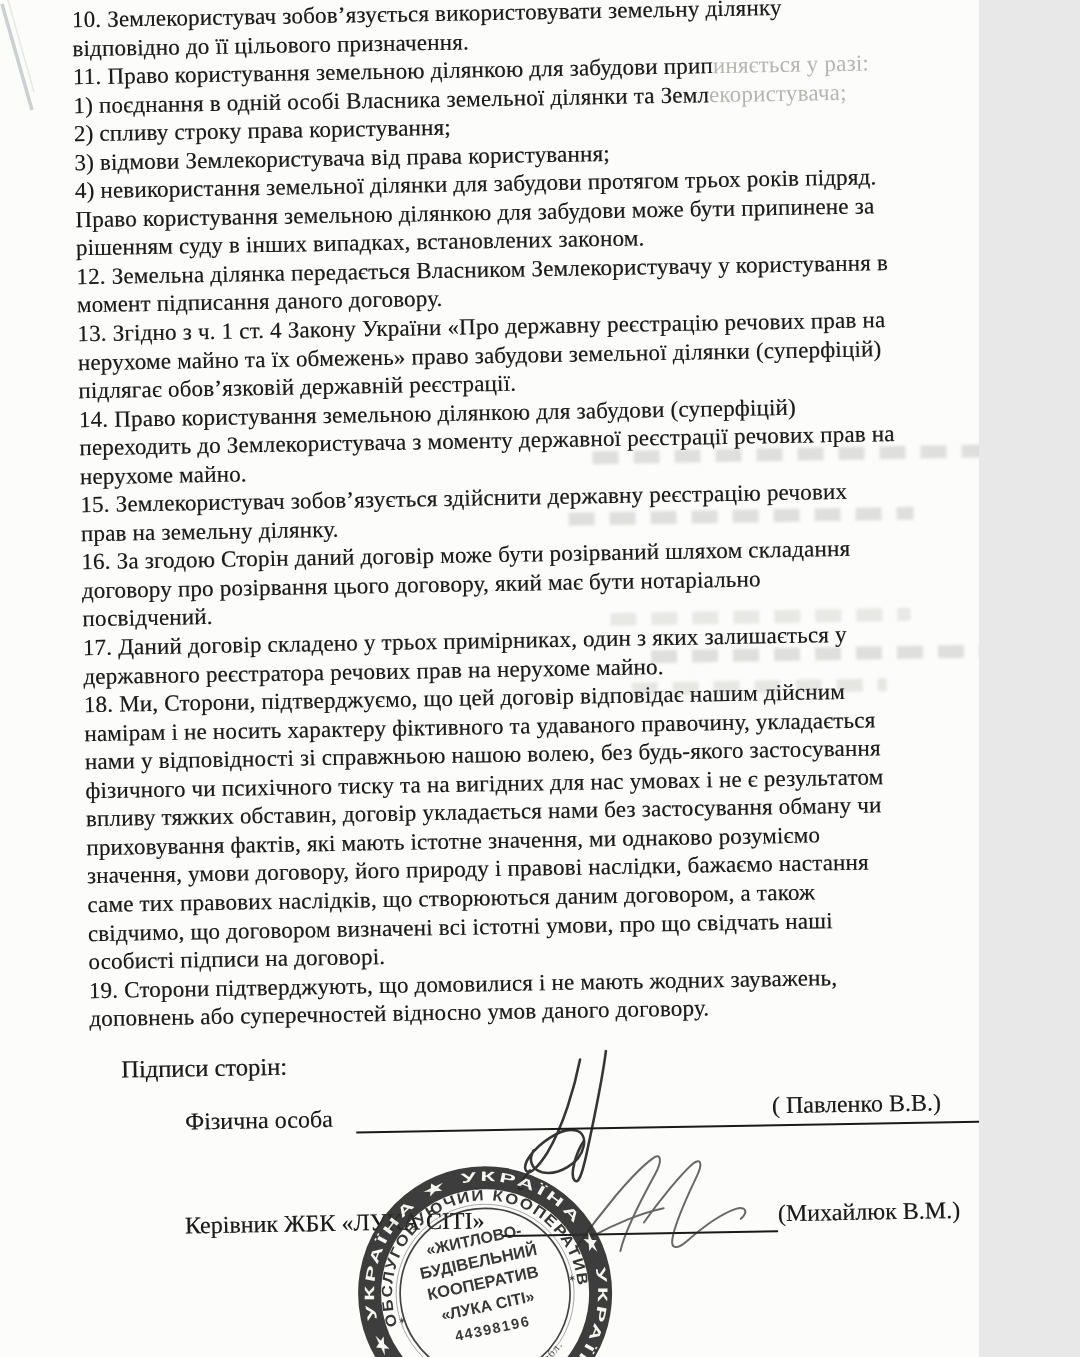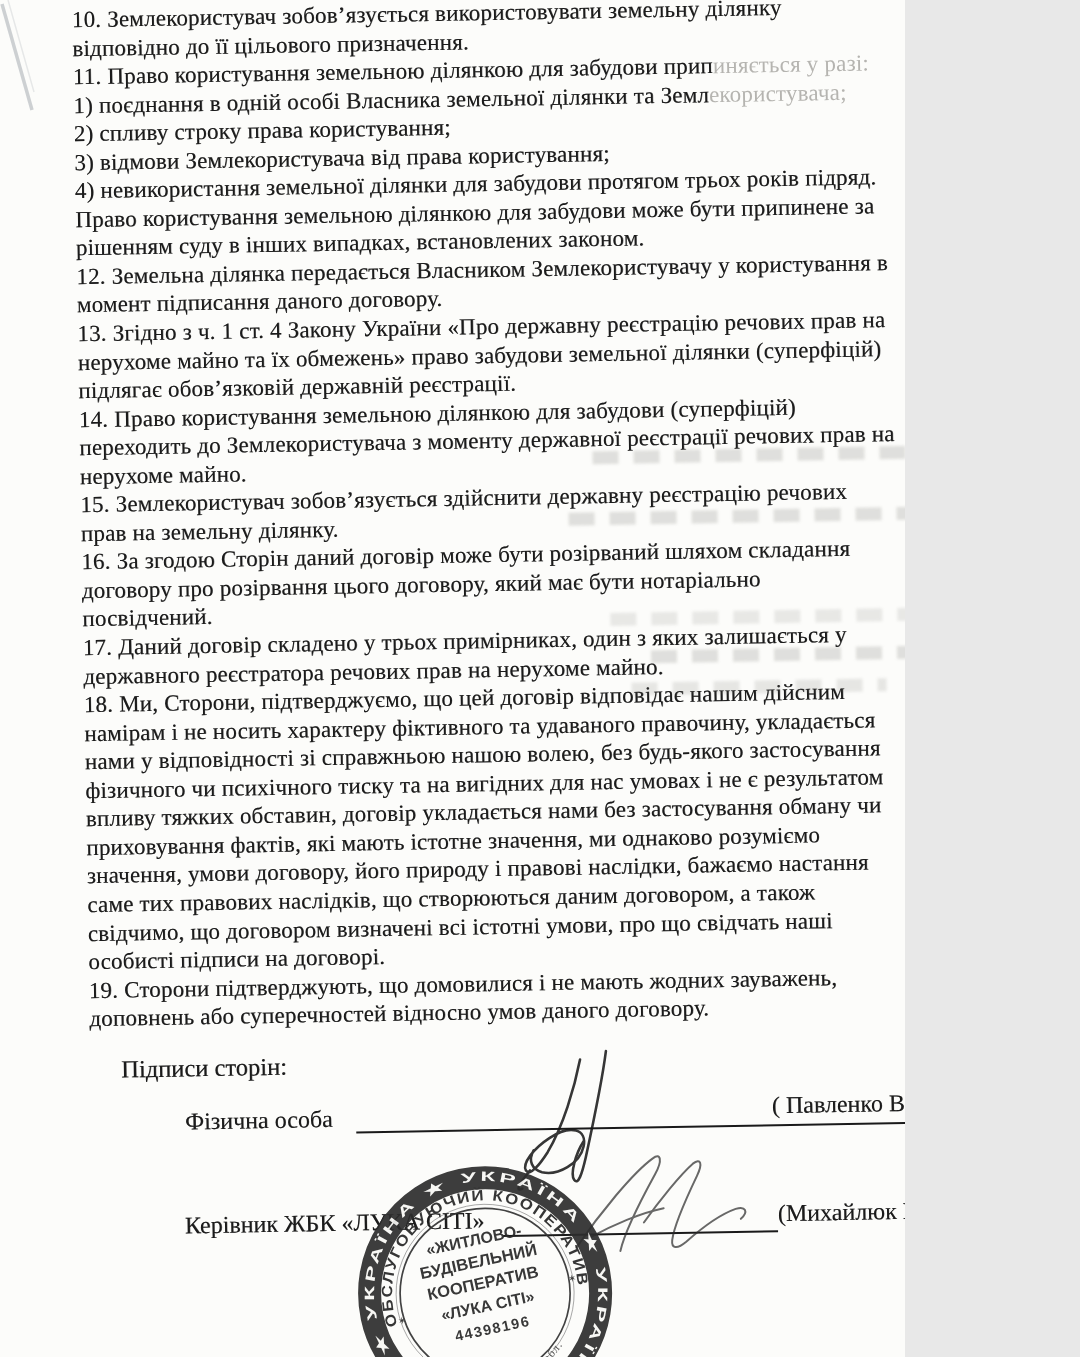--- a/index.html
+++ b/index.html
@@ -1,17 +1,17 @@
 <!DOCTYPE html>
 <html><head>
 <meta charset="utf-8">
 <style>
   html,body{margin:0;padding:0;background:#e8e8e8;}
   .page{
-    position:relative;width:905px;height:1357px;overflow:hidden;
+    position:relative;width:979px;height:1357px;overflow:hidden;
     background:#fcfcfa;
     font-family:"Liberation Serif", serif;
     color:#1b1b1b;
     text-decoration:underline;
   }
   .content{position:absolute;left:0;top:0;width:1080px;height:1357px;
     transform:rotate(-1deg);transform-origin:90px 30px;}
   .textblock{position:absolute;left:72px;top:6px;width:975px;}
   .line{
     font-size:23px;line-height:28.55px;white-space:nowrap;letter-spacing:.2px;

